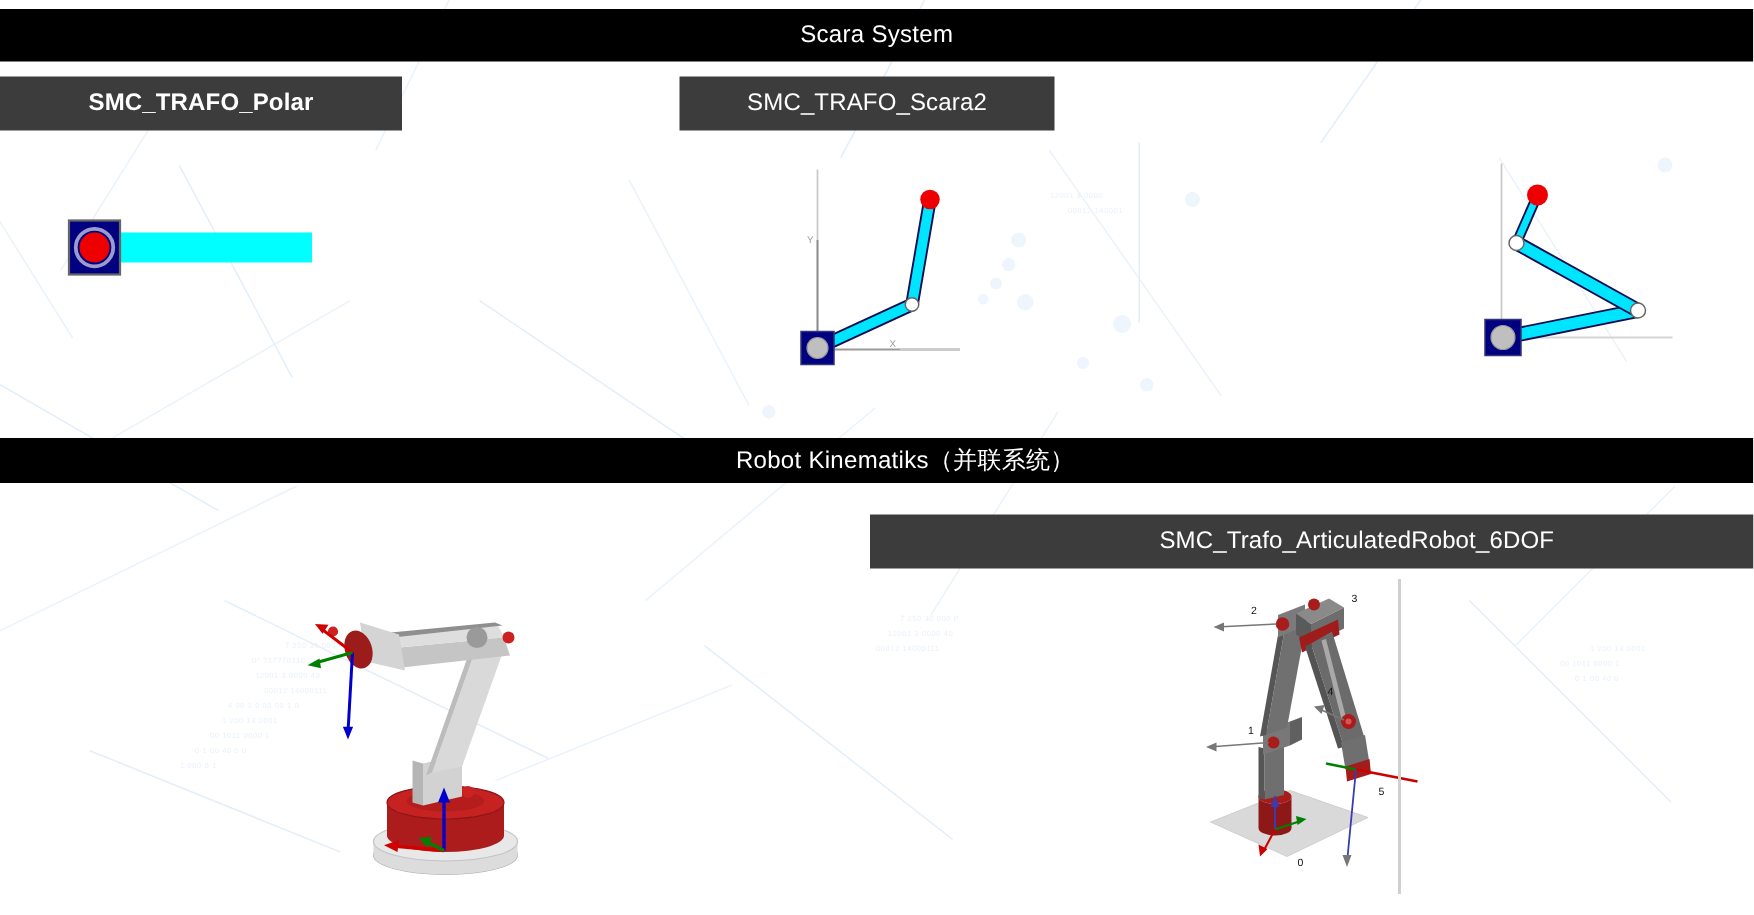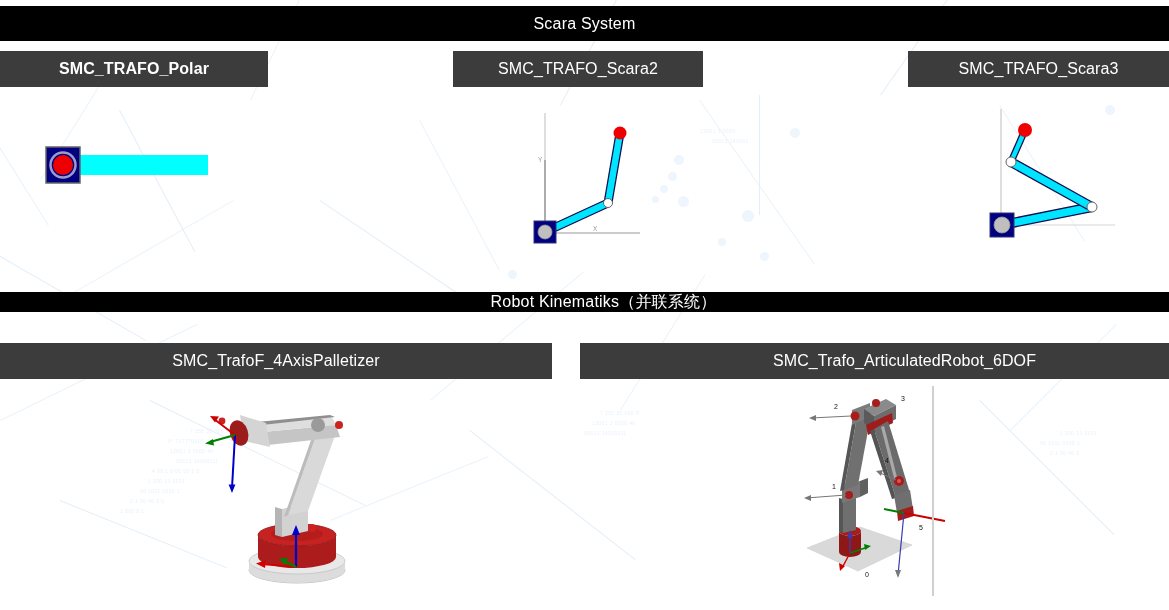--- a/index.html
+++ b/index.html
@@ -142,23 +142,20 @@
   </div>
 
   <div class="module-bar" style="left:0px; top:51px; width:268px; height:36px;font-weight:bold;">
     <span>SMC_TRAFO_Polar</span>
   </div>
 
   <div class="module-bar" style="left:453px; top:51px; width:250px; height:36px;">
     <span>SMC_TRAFO_Scara2</span>
   </div>
 
-  <div class="module-bar" style="left:908px; top:51px; width:261px; height:36px;">
-    <span>SMC_TRAFO_Scara3</span>
-  </div>
 
   <div class="panel" style="left:0px; top:100px; width:300px; height:170px;">
     <svg width="300" height="170" viewBox="0 0 300 170">
 
       <rect x="72" y="55" width="136" height="20" fill="#00ffff"></rect>
 
       <rect x="46" y="47" width="34" height="36" fill="#000080" stroke="#666666" stroke-width="1.5"></rect>
 
       <circle cx="63" cy="65" r="12.5" fill="none" stroke="#9c9ccc" stroke-width="2.5"></circle>
 
@@ -206,27 +203,24 @@
       <rect x="30" y="108" width="24" height="24" fill="#000080" stroke="#333377" stroke-width="1"></rect>
       <circle cx="42" cy="120" r="8" fill="#bfbfbf" stroke="#999999" stroke-width="0.8"></circle>
 
       <circle cx="132" cy="102" r="5" fill="#ffffff" stroke="#666666" stroke-width="1"></circle>
       <circle cx="51" cy="57" r="5" fill="#ffffff" stroke="#666666" stroke-width="1"></circle>
 
       <circle cx="65" cy="25" r="7" fill="#ee0000"></circle>
     </svg>
   </div>
 
-  <div class="section-bar" style="top:292px; height:20px;padding-left:38px;">
+  <div class="section-bar" style="top:292px; height:30px;padding-left:38px;">
     <span>Robot Kinematiks（并联系统）</span>
   </div>
 
-  <div class="module-bar" style="left:0px; top:343px; width:552px; height:36px;">
-    <span>SMC_TrafoF_4AxisPalletizer</span>
-  </div>
 
   <div class="module-bar" style="left:580px; top:343px; width:649px; height:36px;">
     <span>SMC_Trafo_ArticulatedRobot_6DOF</span>
   </div>
 
   <div class="panel" style="left:190px; top:385px; width:200px; height:210px;">
     <svg width="200" height="210" viewBox="0 0 200 210">
 
       <ellipse cx="107" cy="185" rx="48" ry="13" fill="#cfcfcf" stroke="#b0b0b0" stroke-width="0.8"></ellipse>
       <path d="M59,185 L59,176 A48,13 0 0 0 155,176 L155,185 A48,13 0 0 1 59,185 Z" fill="#dcdcdc"></path>

